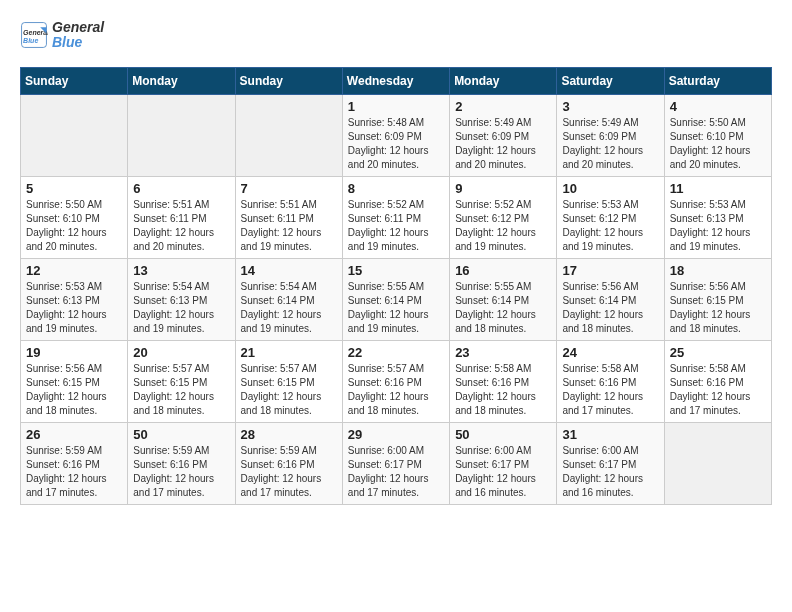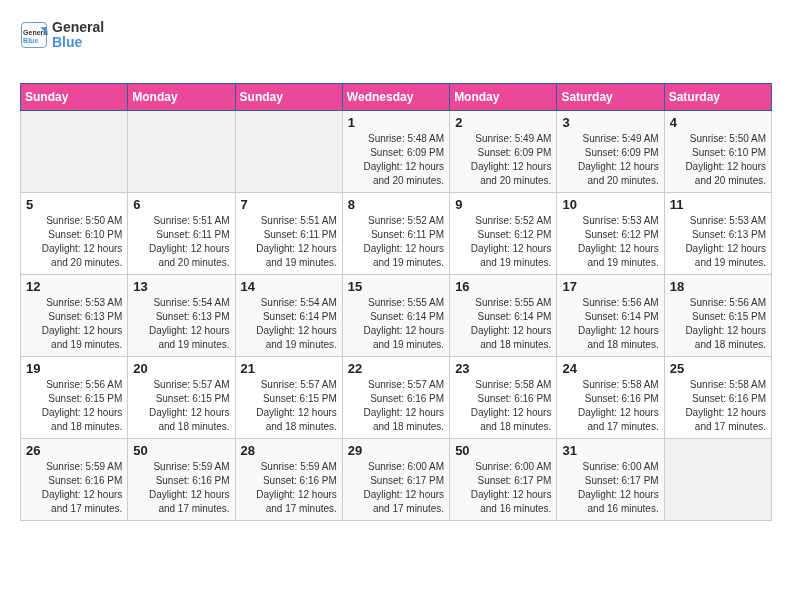--- a/index.html
+++ b/index.html
@@ -7,21 +7,22 @@
       font-family: Arial, sans-serif;
       background: #fff;
       width: 792px;
       min-height: 612px;
       padding: 20px;
     }
     .header {
       display: flex;
       justify-content: space-between;
       align-items: flex-start;
-      margin-bottom: 32px;
+      margin-bottom: 16px;
+      font-style: italic;
     }
     .logo {
       display: flex;
       align-items: center;
       gap: 4px;
     }
     .logo-icon {
       width: 28px;
       height: 28px;
     }
@@ -36,21 +37,21 @@
     .calendar-subtitle {
       font-size: 16px;
       color: #555;
     }
     table {
       width: 100%;
       border-collapse: collapse;
       font-size: 11px;
     }
     thead tr th {
-      background-color: #ec4899;
+      background-color: #0c4a6e;
       color: #fff;
       padding: 6px 4px;
       text-align: left;
       font-size: 12px;
       font-weight: bold;
       border: 1px solid #2e6099;
     }
     tbody tr td {
       border: 1px solid #ccc;
       vertical-align: top;
@@ -67,21 +68,20 @@
       font-weight: bold;
       font-size: 13px;
       display: block;
       margin-bottom: 2px;
       color: #222;
     }
     .day-info {
       font-size: 10px;
       color: #333;
       line-height: 1.4;
-      text-align: right;
     }
     .empty-cell {
       background: #f0f0f0 !important;
     }
   </style>
 </head>
 <body>
 
 <div class="header">
   <div class="logo">

